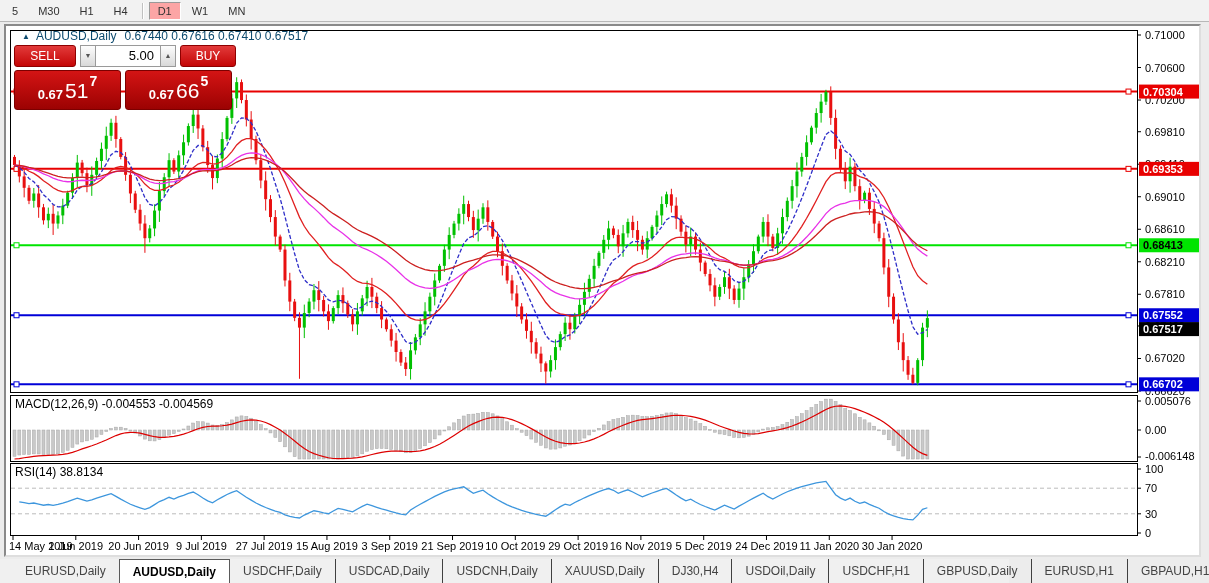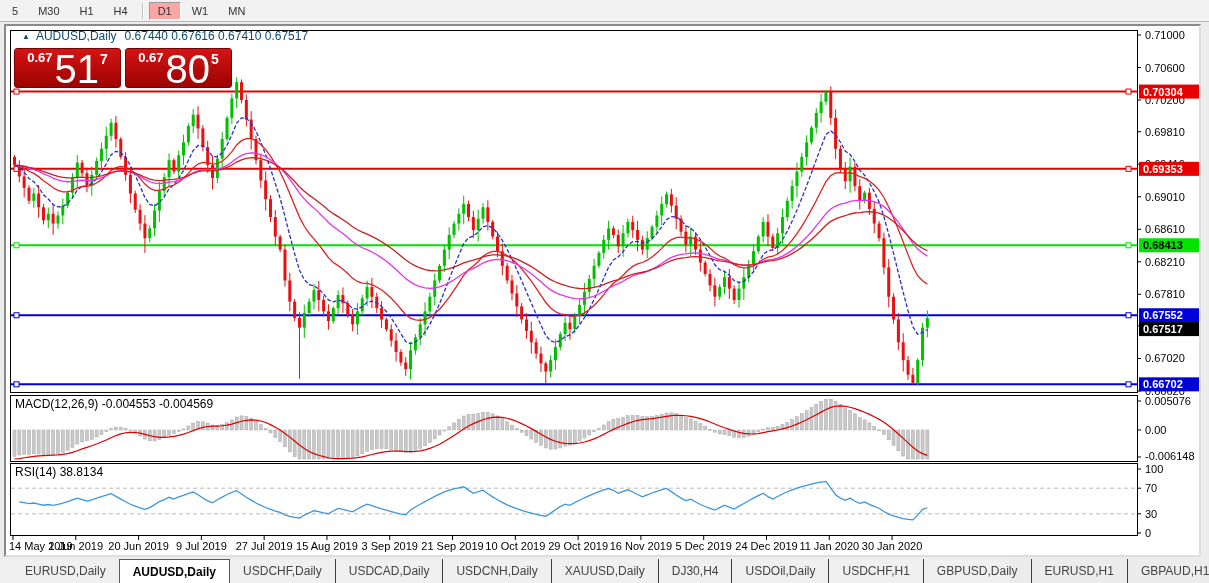--- a/index.html
+++ b/index.html
@@ -27,22 +27,22 @@
   .btn-buy { width:56px; }
   .spin-btn { width:16px; height:22px; background:linear-gradient(#fdfdfd,#d9d9d9); border:1px solid #9a9a9a;
       font-size:7px; color:#555; text-align:center; line-height:20px; cursor:pointer; }
   .vol-field { width:64px; height:22px; border:1px solid #9a9a9a; border-left:none; border-right:none;
       background:#fff; font-size:13px; text-align:right; padding:0 6px 0 0; line-height:20px; }
   .btn-sell { margin-right:4px; } .btn-buy { margin-left:4px; }
   .tp-row2 { display:flex; margin-top:3px; }
   .big-price { width:107px; height:40px; border:1px solid #7c0000; border-radius:3px; margin-right:4px;
       background:linear-gradient(#d41414,#9c0202); color:#fff; display:flex; align-items:flex-end;
       justify-content:center; padding-bottom:3px; cursor:pointer; }
-  .big-price .pfx { font-size:13px; font-weight:bold; margin:0 2px 19px 0; }
-  .big-price .big { font-size:40px; line-height:30px; }
+  .big-price .pfx { font-size:13px; font-weight:bold; margin:0 2px 4px 0; }
+  .big-price .big { font-size:21px; line-height:30px; }
   .big-price .sup { font-size:14px; font-weight:bold; margin:2px 0 0 1px; align-self:flex-start; }
 
   .ind-label { position:absolute; left:9px; font-size:12px; color:#000; z-index:4; }
   #macd-label { top:371px; } #rsi-label { top:439px; }
 
   
   .tabbar { position:absolute; left:0; top:559px; width:1009px; height:24px; background:#f0f0f0;
             display:flex; align-items:stretch; padding-left:12px; font-size:12px; color:#444; }
   .tab { display:flex; align-items:center; padding:0 13px; cursor:pointer; white-space:nowrap; }
   .tab + .tab { border-left:1px solid #404040; }
@@ -741,29 +741,36 @@
       <text x="1137" y="362.3351598173521" font-size="11" font-family="Liberation Sans, sans-serif" fill="#ffffff" font-weight="bold">0.66702</text>
       <rect x="1133" y="296.0931506849312" width="64" height="14" fill="#000000"></rect>
       <text x="1137" y="307.0931506849312" font-size="11" font-family="Liberation Sans, sans-serif" fill="#ffffff" font-weight="bold">0.67517</text>
     </svg>
 
   <div class="chart-title">
     <span class="arrow">▲</span><span>AUDUSD,Daily</span><span class="ohlc">0.67440 0.67616 0.67410 0.67517</span>
   </div>
 
   <div class="trade-panel">
+    <div class="tp-row1">
+      <div class="btn-sell">SELL</div>
+      <div class="spin-btn">▼</div>
+      <div class="vol-field">5.00</div>
+      <div class="spin-btn">▲</div>
+      <div class="btn-buy">BUY</div>
+    </div>
     <div class="tp-row2">
       <div class="big-price">
         <span class="pfx">0.67</span>
         <span class="big">51</span>
         <span class="sup">7</span>
       </div>
       <div class="big-price">
         <span class="pfx">0.67</span>
-        <span class="big">80</span>
+        <span class="big">66</span>
         <span class="sup">5</span>
       </div>
     </div>
   </div>
 
   <div class="ind-label" id="macd-label">
     <span>MACD(12,26,9)</span>
     <span>-0.004553</span>
     <span>-0.004569</span>
   </div>

